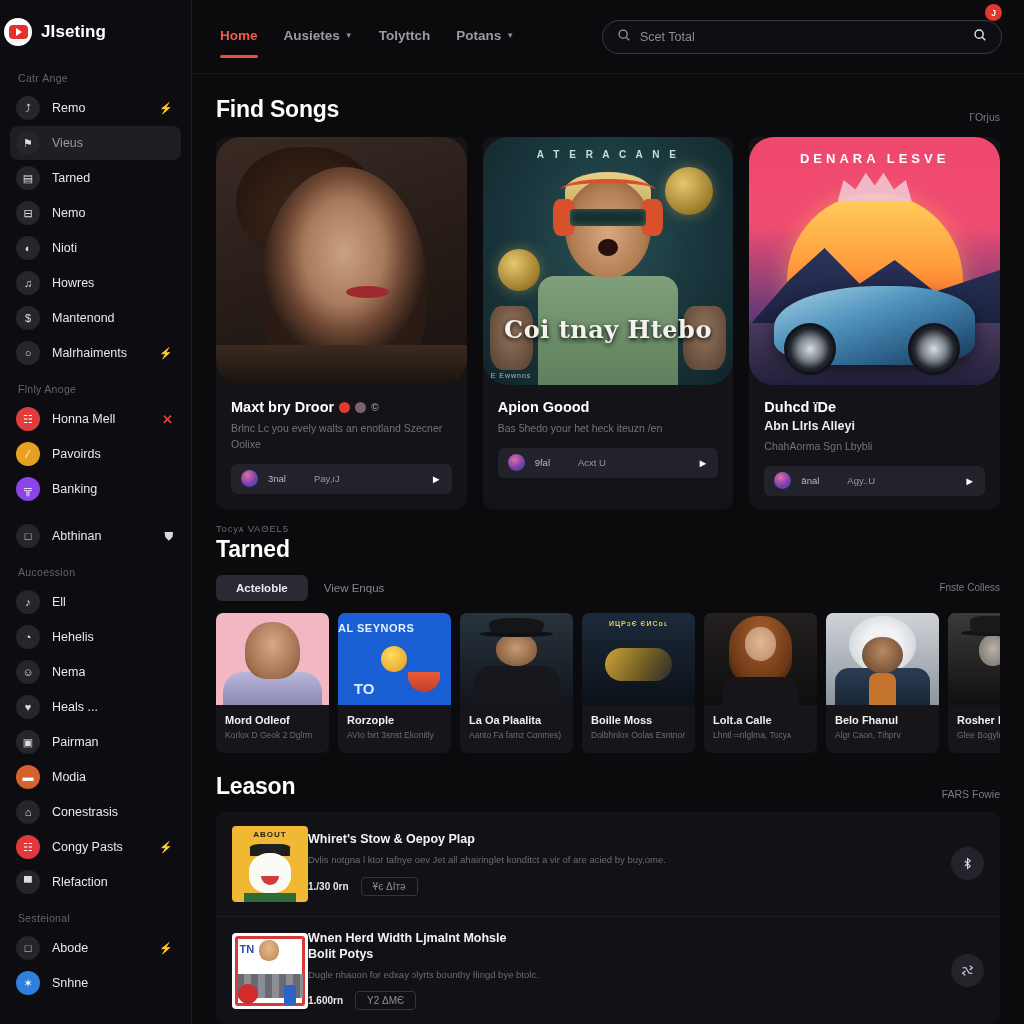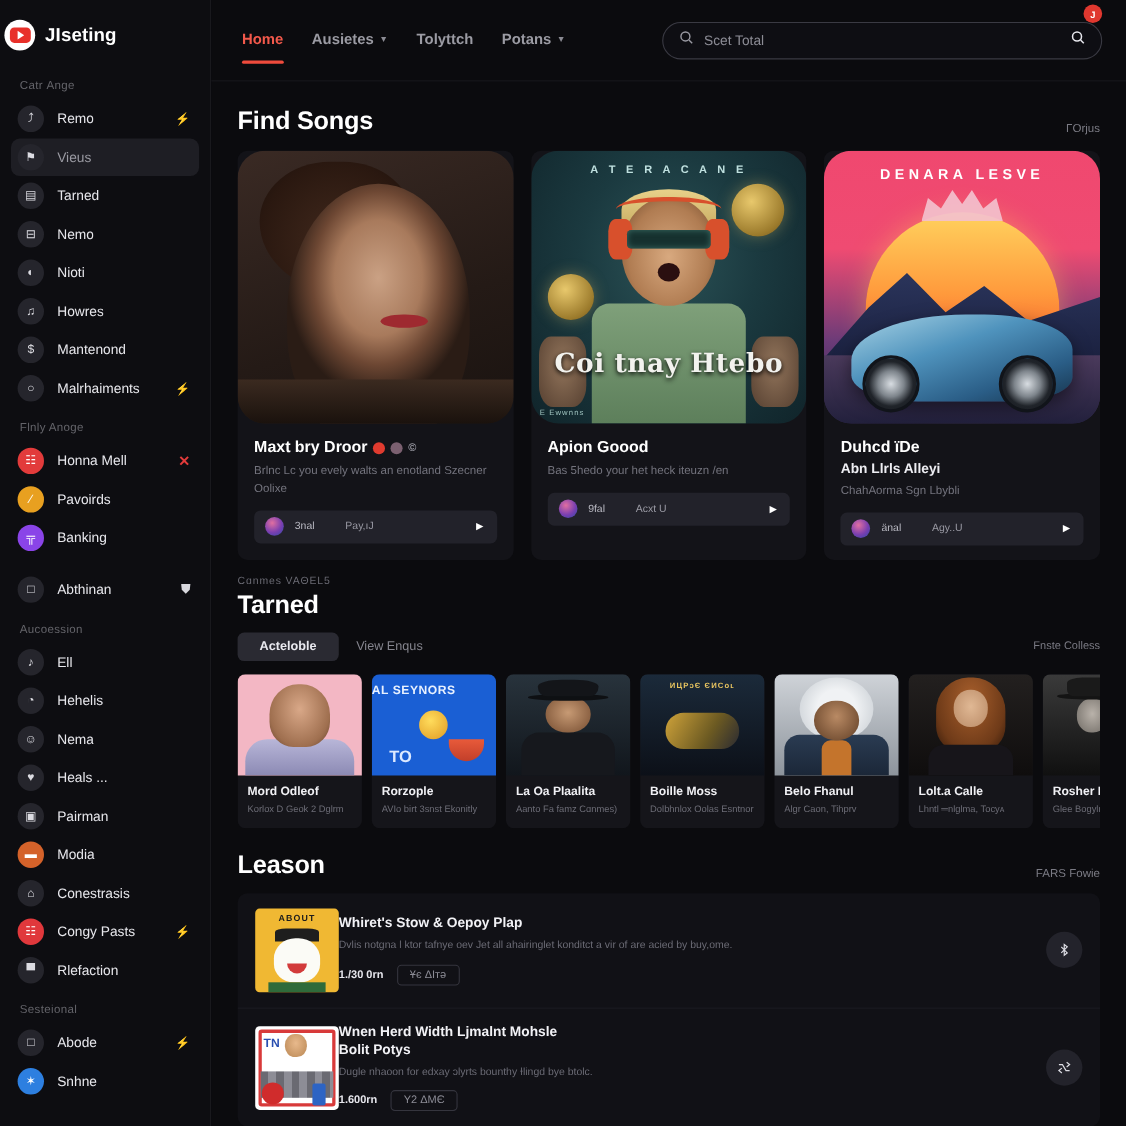--- a/index.html
+++ b/index.html
@@ -644,21 +644,21 @@
             <div class="hero-player">
               <span class="hp-av"></span>
               <span class="hp-name">änal</span>
               <span class="hp-track">Agy..U</span>
               <span class="hp-play">►</span>
             </div>
           </div>
         </div>
       </div>
 
-      <div class="sec-eyebrow">Cɑnmes VAΘEL5</div>
+      <div class="sec-eyebrow">Tocyᴀ VAΘEL5</div>
       <div class="sec-head" style="padding:2px 0 10px 0;">
         <div class="sec-title">Tarned</div>
       </div>
 
       <div class="tabs-row">
         <div class="tab-pill">Acteloble</div>
         <div class="tab-plain">View Enqus</div>
         <div class="tabs-right">Fnste Colless</div>
       </div>
 
@@ -705,40 +705,40 @@
               <div class="top">ИЦРɔЄ ЄИСᴏʟ</div>
               <div class="capsule"></div>
             </div>
             <div class="artist-meta">
               <div class="artist-name">Boille Moss</div>
               <div class="artist-sub">Dolbhnlox
 Oolas Esntnor</div>
             </div>
           </div>
           <div class="artist-card">
+            <div class="artist-img a6">
+              <div class="hair"></div>
+              <div class="f"></div>
+              <div class="b"></div>
+            </div>
+            <div class="artist-meta">
+              <div class="artist-name">Lolt.a Calle</div>
+              <div class="artist-sub">Lhntl ═nlglma, Tocyᴀ</div>
+            </div>
+          </div>
+          <div class="artist-card">
             <div class="artist-img a5">
               <div class="halo"></div>
               <div class="suit"></div>
               <div class="shirt"></div>
               <div class="p"></div>
             </div>
             <div class="artist-meta">
               <div class="artist-name">Belo Fhanul</div>
               <div class="artist-sub">Algr Caon, Tihprv</div>
-            </div>
-          </div>
-          <div class="artist-card">
-            <div class="artist-img a6">
-              <div class="hair"></div>
-              <div class="f"></div>
-              <div class="b"></div>
-            </div>
-            <div class="artist-meta">
-              <div class="artist-name">Lolt.a Calle</div>
-              <div class="artist-sub">Lhntl ═nlglma, Tocyᴀ</div>
             </div>
           </div>
           <div class="artist-card cut">
             <div class="artist-img a7">
               <div class="f"></div>
               <div class="brim"></div>
               <div class="hat"></div>
             </div>
             <div class="artist-meta">
               <div class="artist-name">Rosher Γ</div>

